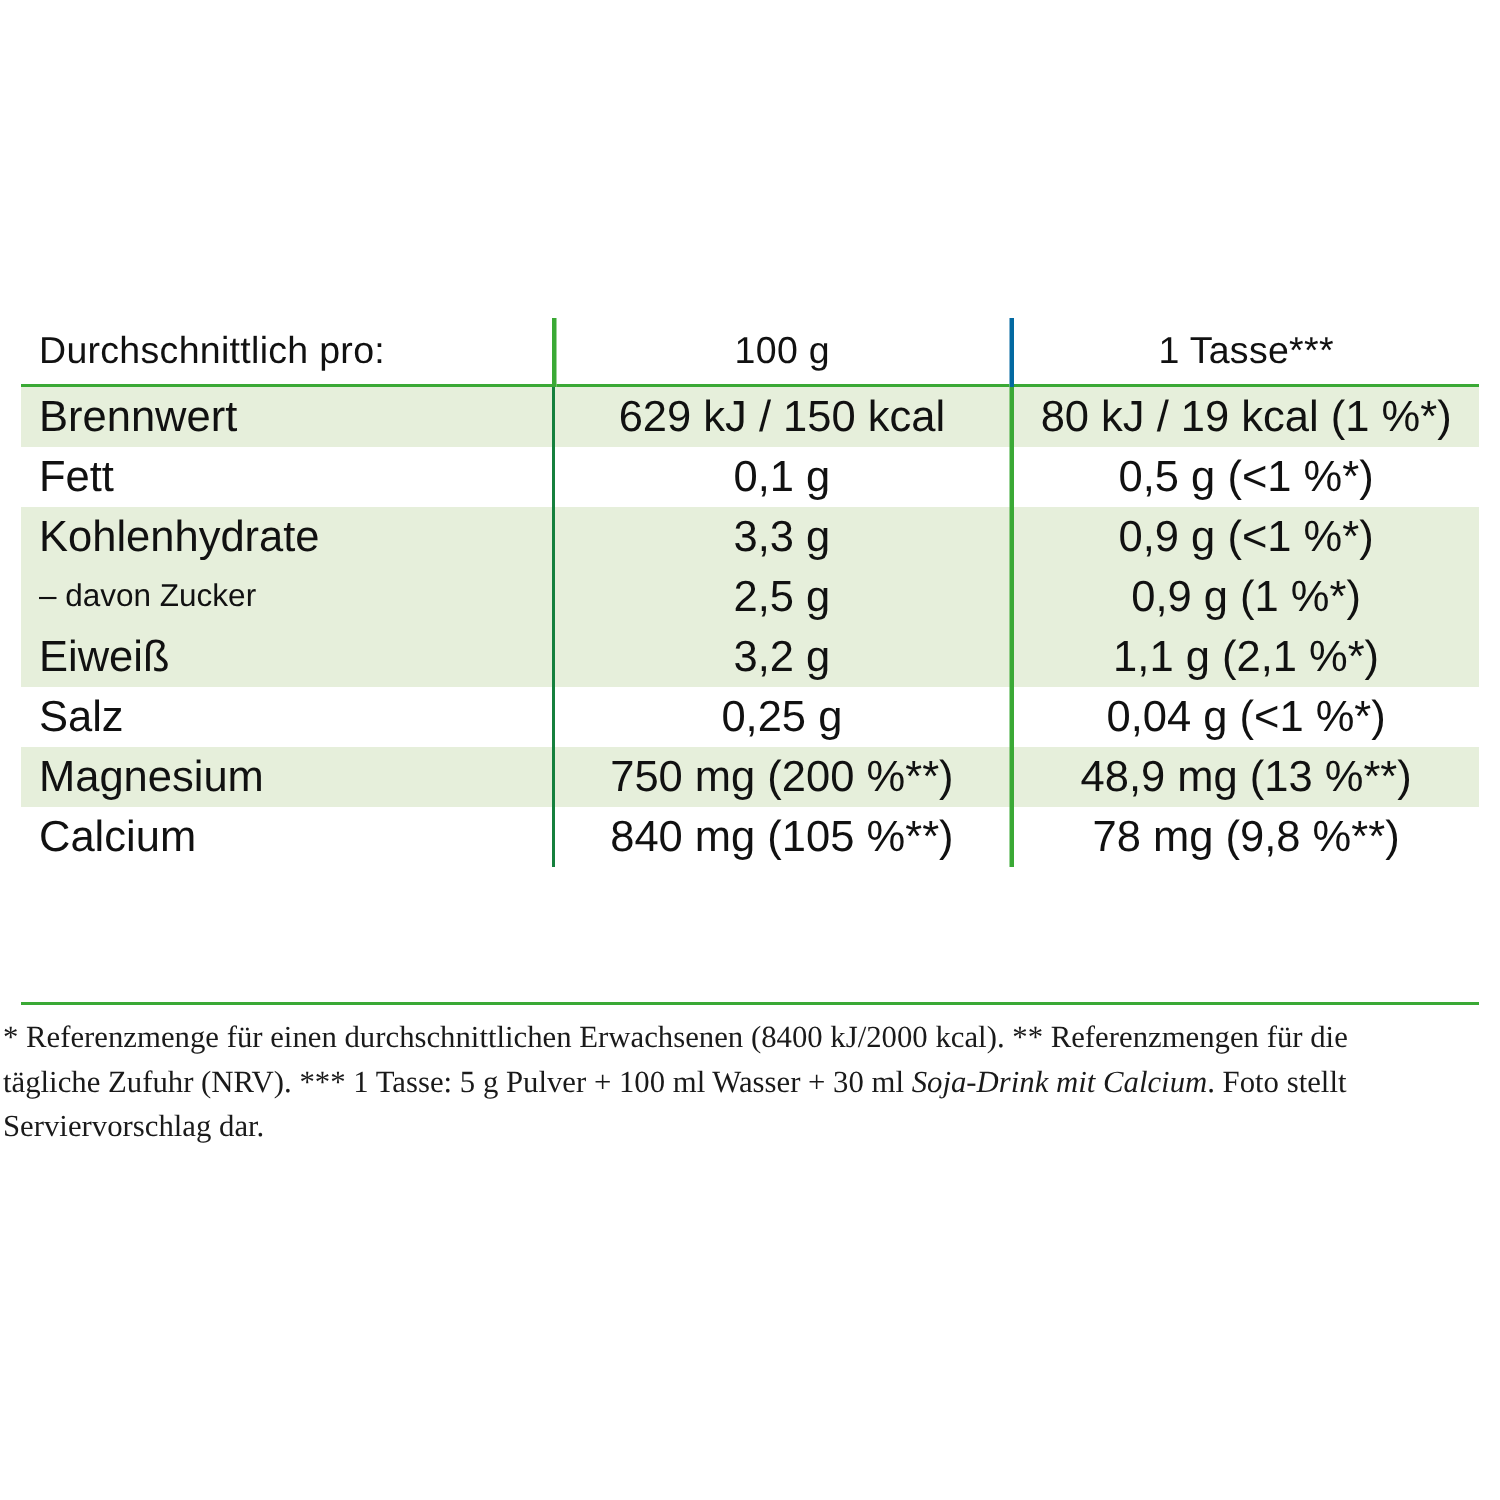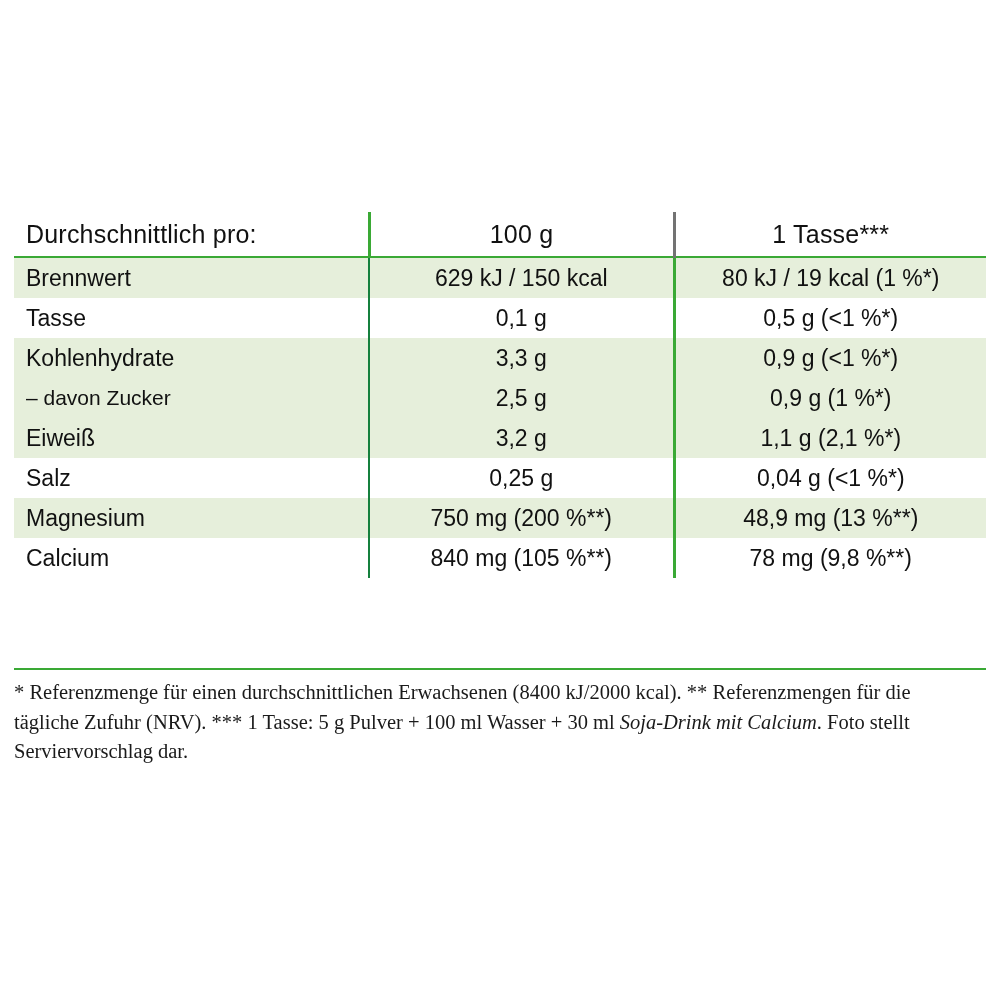--- a/index.html
+++ b/index.html
@@ -51,26 +51,26 @@
     padding-left: 12px;
   }
   .head-row th.val-cell {
     text-align: center;
     font-weight: normal;
   }
   .head-row th.val-cell.first {
     border-left: 3px solid #3aa935;
   }
   .head-row th.val-cell.second {
-    border-left: 3px solid #737373;
+    border-left: 3px solid #0369a1;
   }
 
   tbody tr { height: 40px; }
   tbody td {
-    font-size: 23px;
+    font-size: 29px;
     color: #111;
     height: 40px;
   }
   tbody td.label-cell {
     text-align: left;
     padding-left: 12px;
   }
   tbody td.val-cell {
     text-align: center;
   }
@@ -85,21 +85,21 @@
     position: absolute;
     left: 14px;
     top: 668px;
     width: 972px;
     height: 2px;
     background: #3aa935;
   }
 
   .footnotes {
     position: absolute;
-    left: 14px;
+    left: 2px;
     top: 678px;
     width: 966px;
     font-family: "Liberation Serif", serif;
     font-size: 20.5px;
     line-height: 1.45;
     color: #1a1a1a;
   }
   .footnotes .it { font-style: italic; }
 </style>
 </head>
@@ -121,21 +121,21 @@
           <th class="val-cell second">1 Tasse***</th>
         </tr>
       </thead>
       <tbody id="tbody">
           <tr class="shaded">
             <td class="label-cell">Brennwert</td>
             <td class="val-cell first">629 kJ / 150 kcal</td>
             <td class="val-cell second">80 kJ / 19 kcal (1 %*)</td>
           </tr>
           <tr class="plain">
-            <td class="label-cell">Tasse</td>
+            <td class="label-cell">Fett</td>
             <td class="val-cell first">0,1 g</td>
             <td class="val-cell second">0,5 g (&lt;1 %*)</td>
           </tr>
           <tr class="shaded">
             <td class="label-cell">Kohlenhydrate</td>
             <td class="val-cell first">3,3 g</td>
             <td class="val-cell second">0,9 g (&lt;1 %*)</td>
           </tr>
           <tr class="shaded small">
             <td class="label-cell">– davon Zucker</td>

